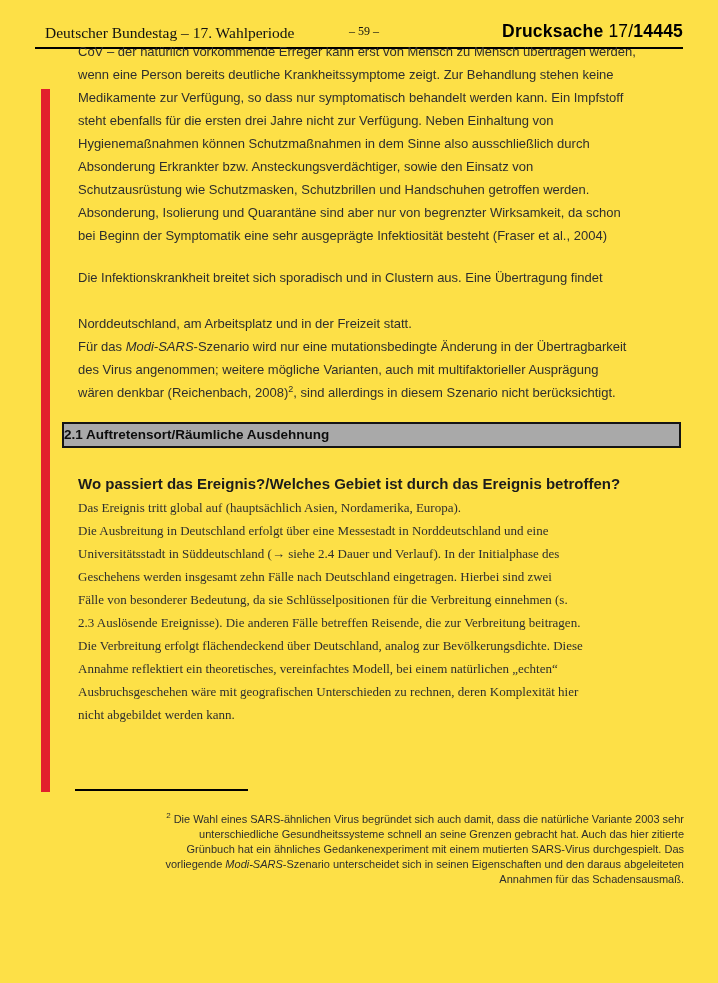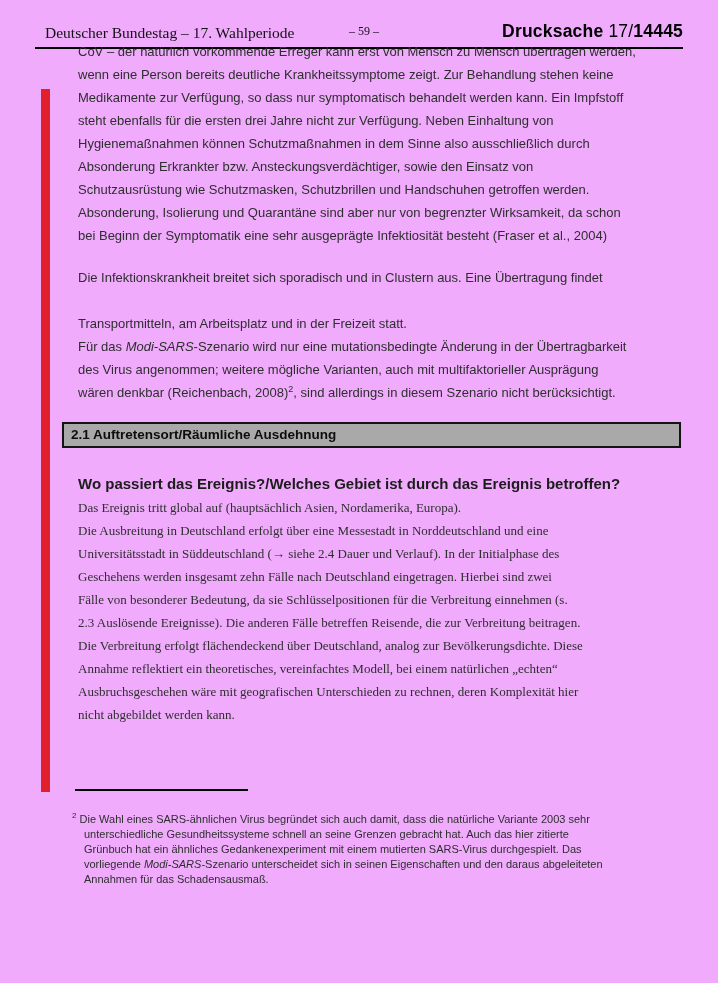--- a/index.html
+++ b/index.html
@@ -1,21 +1,21 @@
 <!DOCTYPE html>
 <html><head>
 <meta charset="utf-8">
 <style>
   html,body { margin:0; padding:0; }
   body {
     width:718px; height:983px; background:#ffffff; position:relative;
     font-family:"Liberation Sans", sans-serif; color:#2e2e2e;
     overflow:hidden;
   }
-  .page { position:absolute; inset:0; background:#f0abfc; }
+  .page { position:absolute; inset:0; background:#fde047; }
 
   
   .hdr { position:absolute; top:21px; left:45px; right:35px; height:22px; }
   .hdr-left {
     position:absolute; left:0; top:3px;
     font-family:"Liberation Serif", serif; font-size:15.5px; color:#111;
     white-space:nowrap;
   }
   .hdr-center {
     position:absolute; left:0; right:0; top:3px; text-align:center;
@@ -47,36 +47,36 @@
   .body-p em { font-style:italic; }
   sup { font-size:9px; line-height:0; vertical-align:super; }
   .p1 { margin-top:40px; }
   .p2 { margin-top:19px; }
   .p3 { margin-top:0; }
 
   .section-box {
     margin:18px 0 0 -16px; width:619px; height:26px; box-sizing:border-box;
     background:#a9a9a9; border:2px solid #141414;
     font-size:13.5px; font-weight:bold; color:#0d0d0d;
-    line-height:21px; padding-left:7px;
+    line-height:21px; 
   }
 
   .question {
     margin:24px 0 0 0; font-size:15px; font-weight:bold; color:#1c1c1c;
     line-height:23px;
   }
   .p4 { margin-top:1px;font-family:Liberation Serif, serif; }
 
   .footnote-rule {
     margin:63px 0 0 -3px; width:173px; height:0; border-top:2px solid #000;
   }
   .footnote {
     margin:21px 0 0 -6px; width:600px;
     font-size:11px; line-height:15px; color:#2e2e2e;
-    padding-left:12px; text-indent:-12px;
+    padding-left:12px; text-indent:-12px;text-align:right;
   }
   .footnote sup { font-size:8px; }
   .footnote em { font-style:italic; }
 </style>
 </head>
 <body>
 
 <div class="page">
 
   <div class="hdr">
@@ -85,21 +85,21 @@
     <span class="hdr-right"><span class="b">Drucksache </span><span class="n">17/</span><span class="b">14445</span></span>
   </div>
   <div class="hdr-rule"></div>
 
   <div class="change-bar" style="background-color: rgb(226, 32, 44);"></div>
 
   <div class="content">
 
     <p class="body-p p1"><span>CoV – der natürlich vorkommende Erreger kann erst von Mensch zu Mensch übertragen werden,</span><br><span>wenn eine Person bereits deutliche Krankheitssymptome zeigt. Zur Behandlung stehen keine</span><br><span>Medikamente zur Verfügung, so dass nur symptomatisch behandelt werden kann. Ein Impfstoff</span><br><span>steht ebenfalls für die ersten drei Jahre nicht zur Verfügung. Neben Einhaltung von</span><br><span>Hygienemaßnahmen können Schutzmaßnahmen in dem Sinne also ausschließlich durch</span><br><span>Absonderung Erkrankter bzw. Ansteckungsverdächtiger, sowie den Einsatz von</span><br><span>Schutzausrüstung wie Schutzmasken, Schutzbrillen und Handschuhen getroffen werden.</span><br><span>Absonderung, Isolierung und Quarantäne sind aber nur von begrenzter Wirksamkeit, da schon</span><br><span>bei Beginn der Symptomatik eine sehr ausgeprägte Infektiosität besteht (Fraser et al., 2004)</span></p>
 
-    <p class="body-p p2"><span>Die Infektionskrankheit breitet sich sporadisch und in Clustern aus. Eine Übertragung findet</span><br><br><span>Transportmitteln, am Arbeitsplatz und in der Freizeit statt.</span></p>
+    <p class="body-p p2"><span>Die Infektionskrankheit breitet sich sporadisch und in Clustern aus. Eine Übertragung findet</span><br><br><span>Norddeutschland, am Arbeitsplatz und in der Freizeit statt.</span></p>
 
     <p class="body-p p3"><span>Für das </span><em>Modi-SARS</em><span>-Szenario wird nur eine mutationsbedingte Änderung in der Übertragbarkeit</span><br><span>des Virus angenommen; weitere mögliche Varianten, auch mit multifaktorieller Ausprägung</span><br><span>wären denkbar (Reichenbach, 2008)</span><sup>2</sup><span>, sind allerdings in diesem Szenario nicht berücksichtigt.</span></p>
 
     <div class="section-box" style="background-color: rgb(169, 169, 169);">
       <span>2.1 Auftretensort/Räumliche Ausdehnung</span>
     </div>
 
     <p class="question">Wo passiert das Ereignis?/Welches Gebiet ist durch das Ereignis betroffen?</p>
 
     <p class="body-p p4"><span>Das Ereignis tritt global auf (hauptsächlich Asien, Nordamerika, Europa).</span><br><span>Die Ausbreitung in Deutschland erfolgt über eine Messestadt in Norddeutschland und eine</span><br><span>Universitätsstadt in Süddeutschland (→ siehe 2.4 Dauer und Verlauf). In der Initialphase des</span><br><span>Geschehens werden insgesamt zehn Fälle nach Deutschland eingetragen. Hierbei sind zwei</span><br><span>Fälle von besonderer Bedeutung, da sie Schlüsselpositionen für die Verbreitung einnehmen (s.</span><br><span>2.3 Auslösende Ereignisse). Die anderen Fälle betreffen Reisende, die zur Verbreitung beitragen.</span><br><span>Die Verbreitung erfolgt flächendeckend über Deutschland, analog zur Bevölkerungsdichte. Diese</span><br><span>Annahme reflektiert ein theoretisches, vereinfachtes Modell, bei einem natürlichen „echten“</span><br><span>Ausbruchsgeschehen wäre mit geografischen Unterschieden zu rechnen, deren Komplexität hier</span><br><span>nicht abgebildet werden kann.</span></p>

